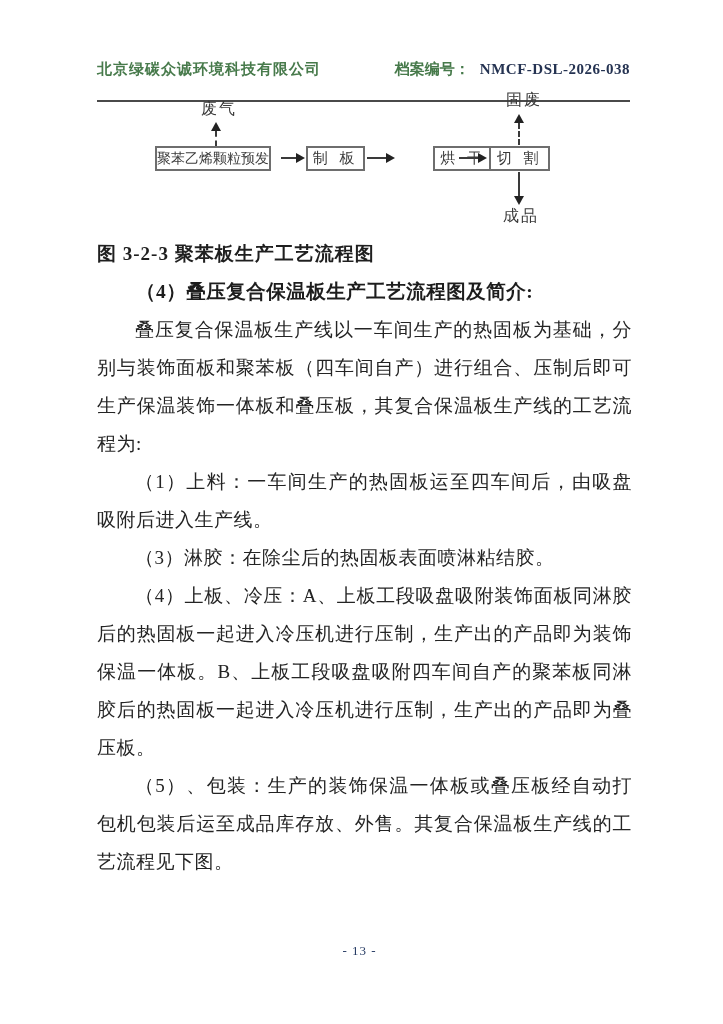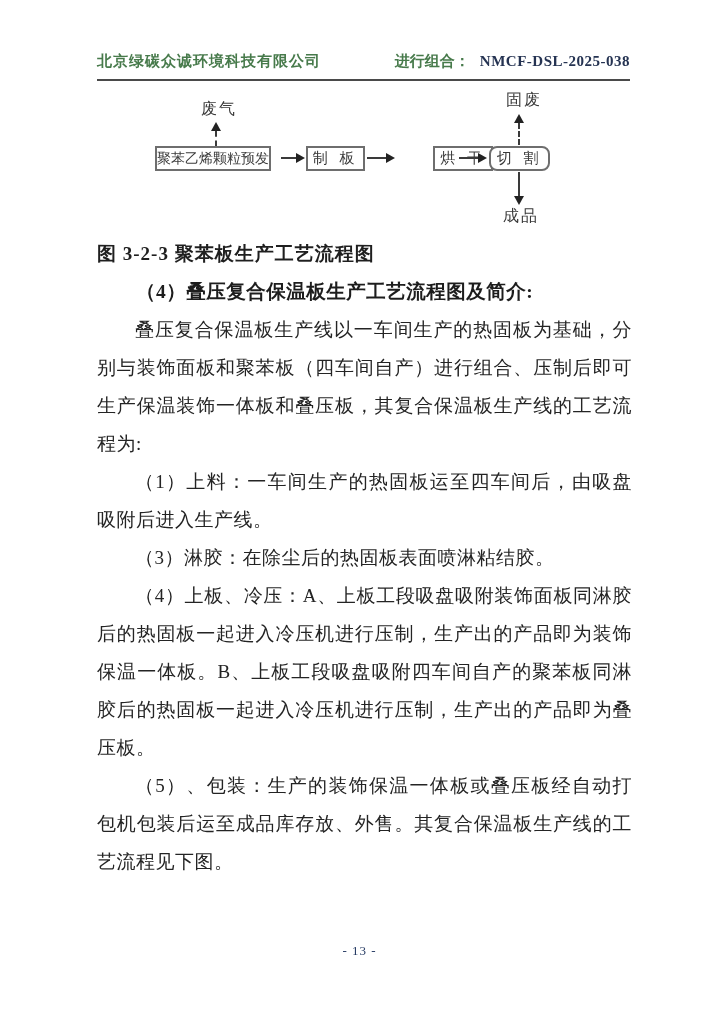--- a/index.html
+++ b/index.html
@@ -9,27 +9,27 @@
     width: 723px;
     height: 1024px;
     background: #ffffff;
     overflow: hidden;
     font-family: "Liberation Serif", "DejaVu Serif", serif;
     color: #262626;
   }
   
   .header {
     position: absolute;
-    top: 52px; left: 97px;
+    top: 60px; left: 97px;
     width: 533px;
     display: flex;
     justify-content: space-between;
     align-items: flex-end;
     border-bottom: 2px solid #4a4a4a;
-    padding-bottom: 8px;
+    padding-bottom: 21px;
     font-size: 15px;
     font-weight: bold;
   }
   .company { color: #477a4b; letter-spacing: 1px; }
   .archive { white-space: nowrap; }
   .archive-label { color: #477a4b; margin-right: 10px; }
   .archive-number { color: #253352; letter-spacing: 0.5px; }
   
   .diagram { position: absolute; top: 0; left: 0; width: 723px; height: 240px; }
   .flow-box {
@@ -102,21 +102,21 @@
   }
 </style>
 </head>
 <body>
 
 <div class="page">
 
   <div class="header">
     <span class="company">北京绿碳众诚环境科技有限公司</span>
     <span class="archive">
-      <span class="archive-label">进行组合：</span><span class="archive-number">NMCF-DSL-2025-038</span>
+      <span class="archive-label">档案编号：</span><span class="archive-number">NMCF-DSL-2026-038</span>
     </span>
   </div>
 
   <div class="diagram">
 
     <span class="flow-label" style="left:201px; top:99px;">废气</span>
     <span class="tri-up" style="left:211px; top:122px;"></span>
     <span class="vline-dashed" style="left:215px; top:131px; height:15px;"></span>
 
     <div class="flow-box" style="left:155px; top:146px; width:116px;">聚苯乙烯颗粒预发</div>
@@ -124,21 +124,21 @@
     <span class="tri-right" style="left:296px; top:153px;"></span>
 
     <div class="flow-box" style="left:306px; top:146px; width:59px; letter-spacing:4px; font-size:15px;">制 板</div>
     <span class="hline" style="left:367px; top:157px; width:21px;"></span>
     <span class="tri-right" style="left:386px; top:153px;"></span>
 
     <div class="flow-box" style="left:397px; top:146px; width:60px; letter-spacing:4px; font-size:15px;margin-left:36px;">烘 干</div>
     <span class="hline" style="left:459px; top:157px; width:21px;"></span>
     <span class="tri-right" style="left:478px; top:153px;"></span>
 
-    <div class="flow-box" style="left:489px; top:146px; width:61px; letter-spacing:4px; font-size:15px;border-radius:8px;">切 割</div>
+    <div class="flow-box" style="left:489px; top:146px; width:61px; letter-spacing:4px; font-size:15px;">切 割</div>
 
     <span class="flow-label" style="left:506px; top:90px;">固废</span>
     <span class="tri-up" style="left:514px; top:114px;"></span>
     <span class="vline-dashed" style="left:518px; top:123px; height:22px;"></span>
 
     <span class="vline-solid" style="left:518px; top:172px; height:25px;"></span>
     <span class="tri-down" style="left:514px; top:196px;"></span>
     <span class="flow-label" style="left:503px; top:206px;">成品</span>
 
   </div>

